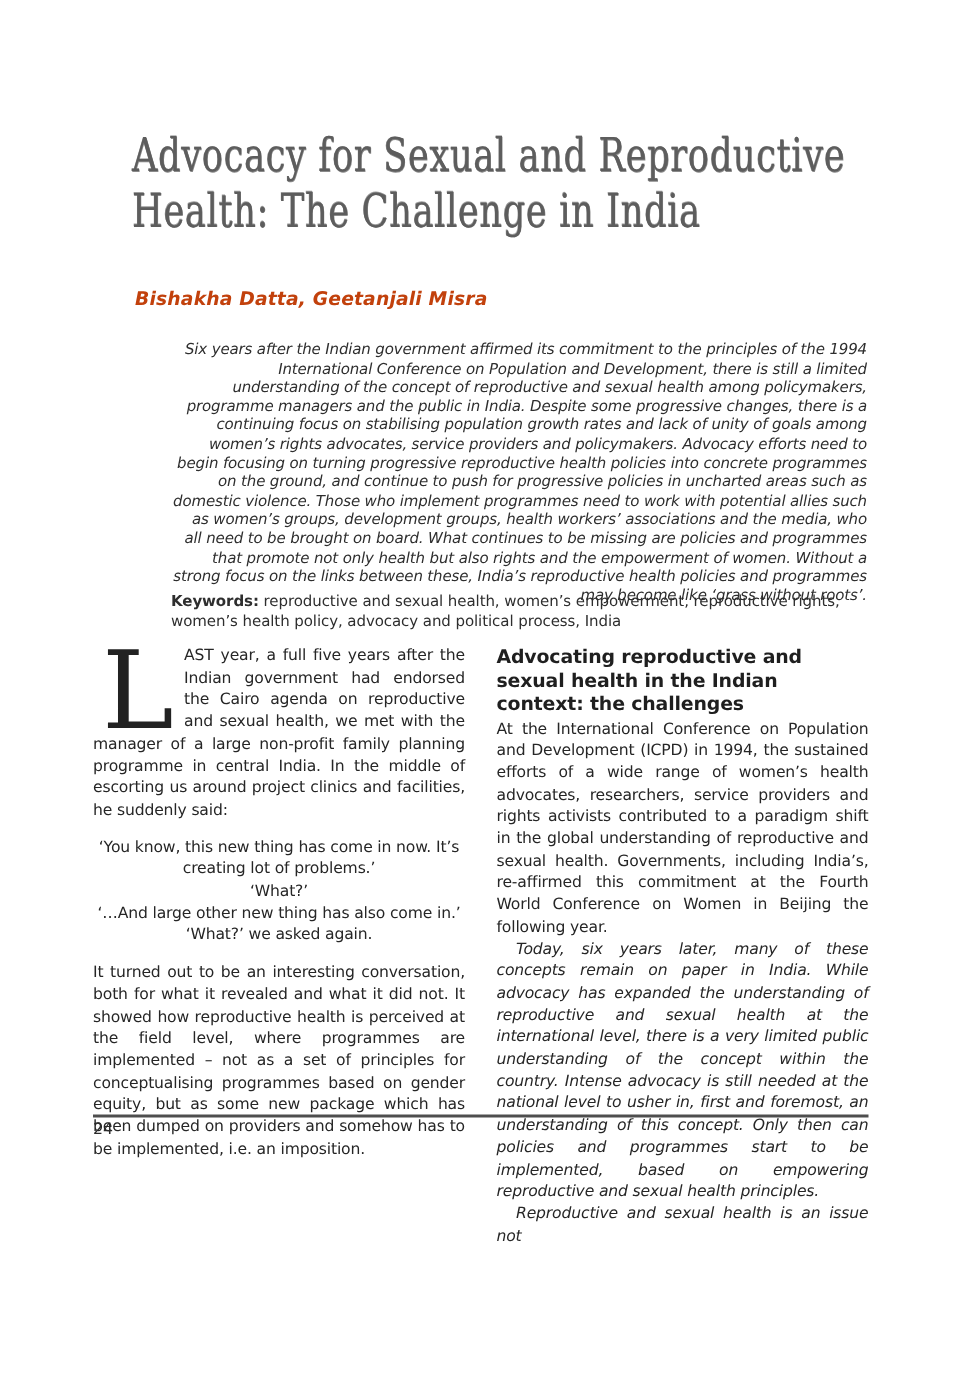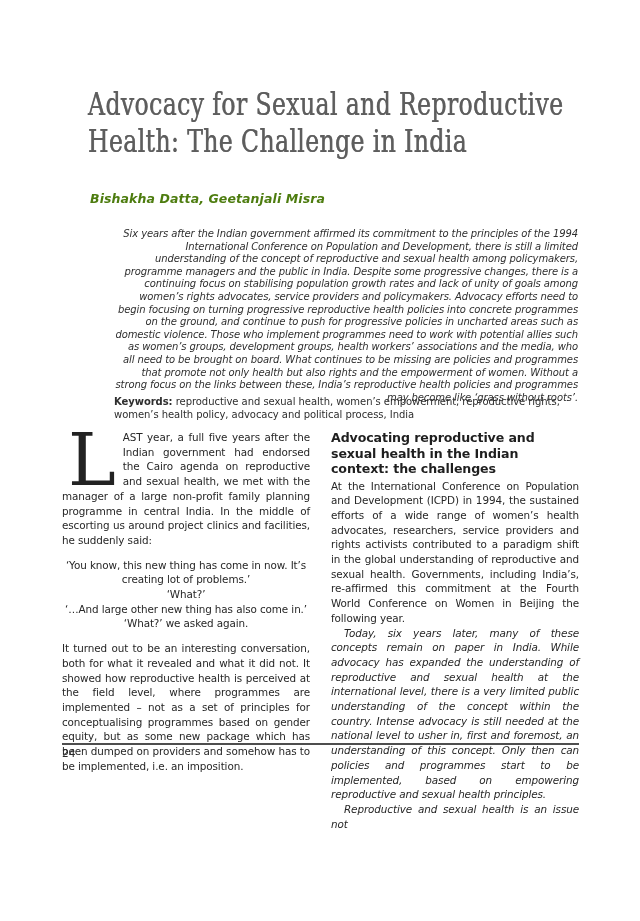--- a/index.html
+++ b/index.html
@@ -38,21 +38,21 @@
   }
 
   
   .authors {
     position: absolute;
     left: 90px;
     top: 191px;
     font-size: 12.5px;
     font-weight: bold;
     font-style: italic;
-    color: #4d7c0f;
+    color: #c2410c;
     letter-spacing: 0.1px;
   }
 
   
   .abstract {
     position: absolute;
     left: 114px;
     top: 228px;
     width: 464px;
     font-style: italic;

